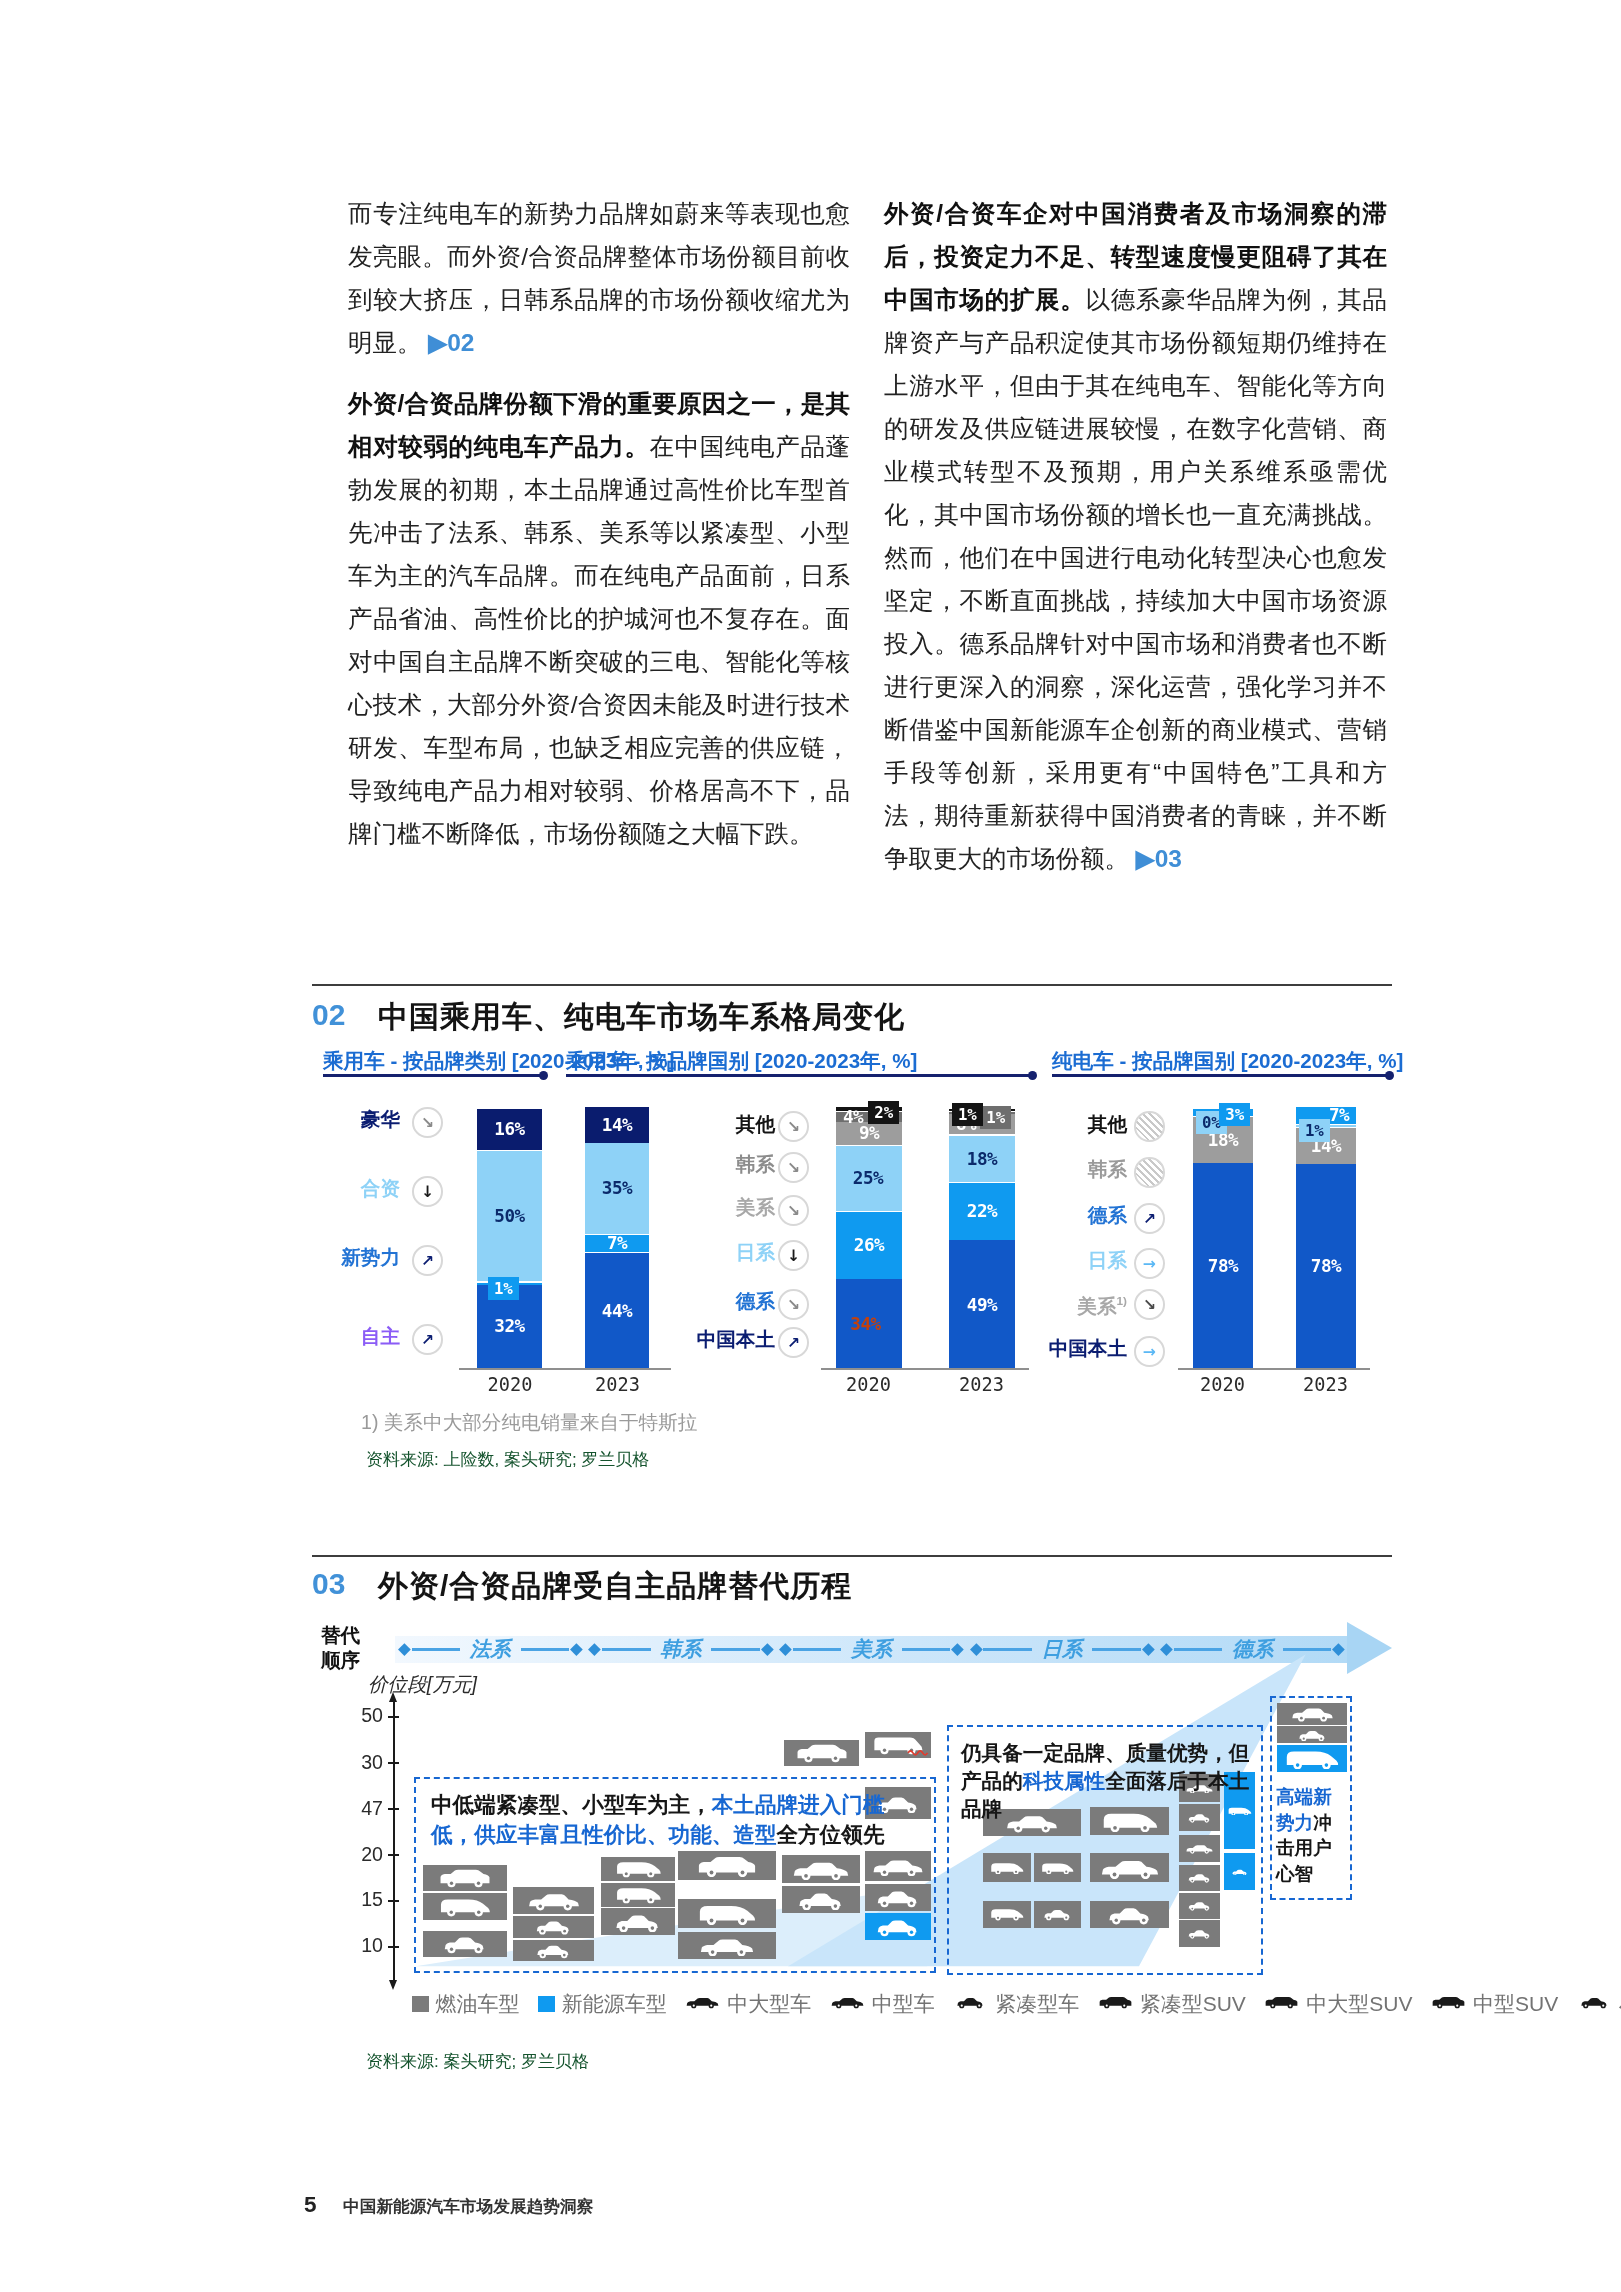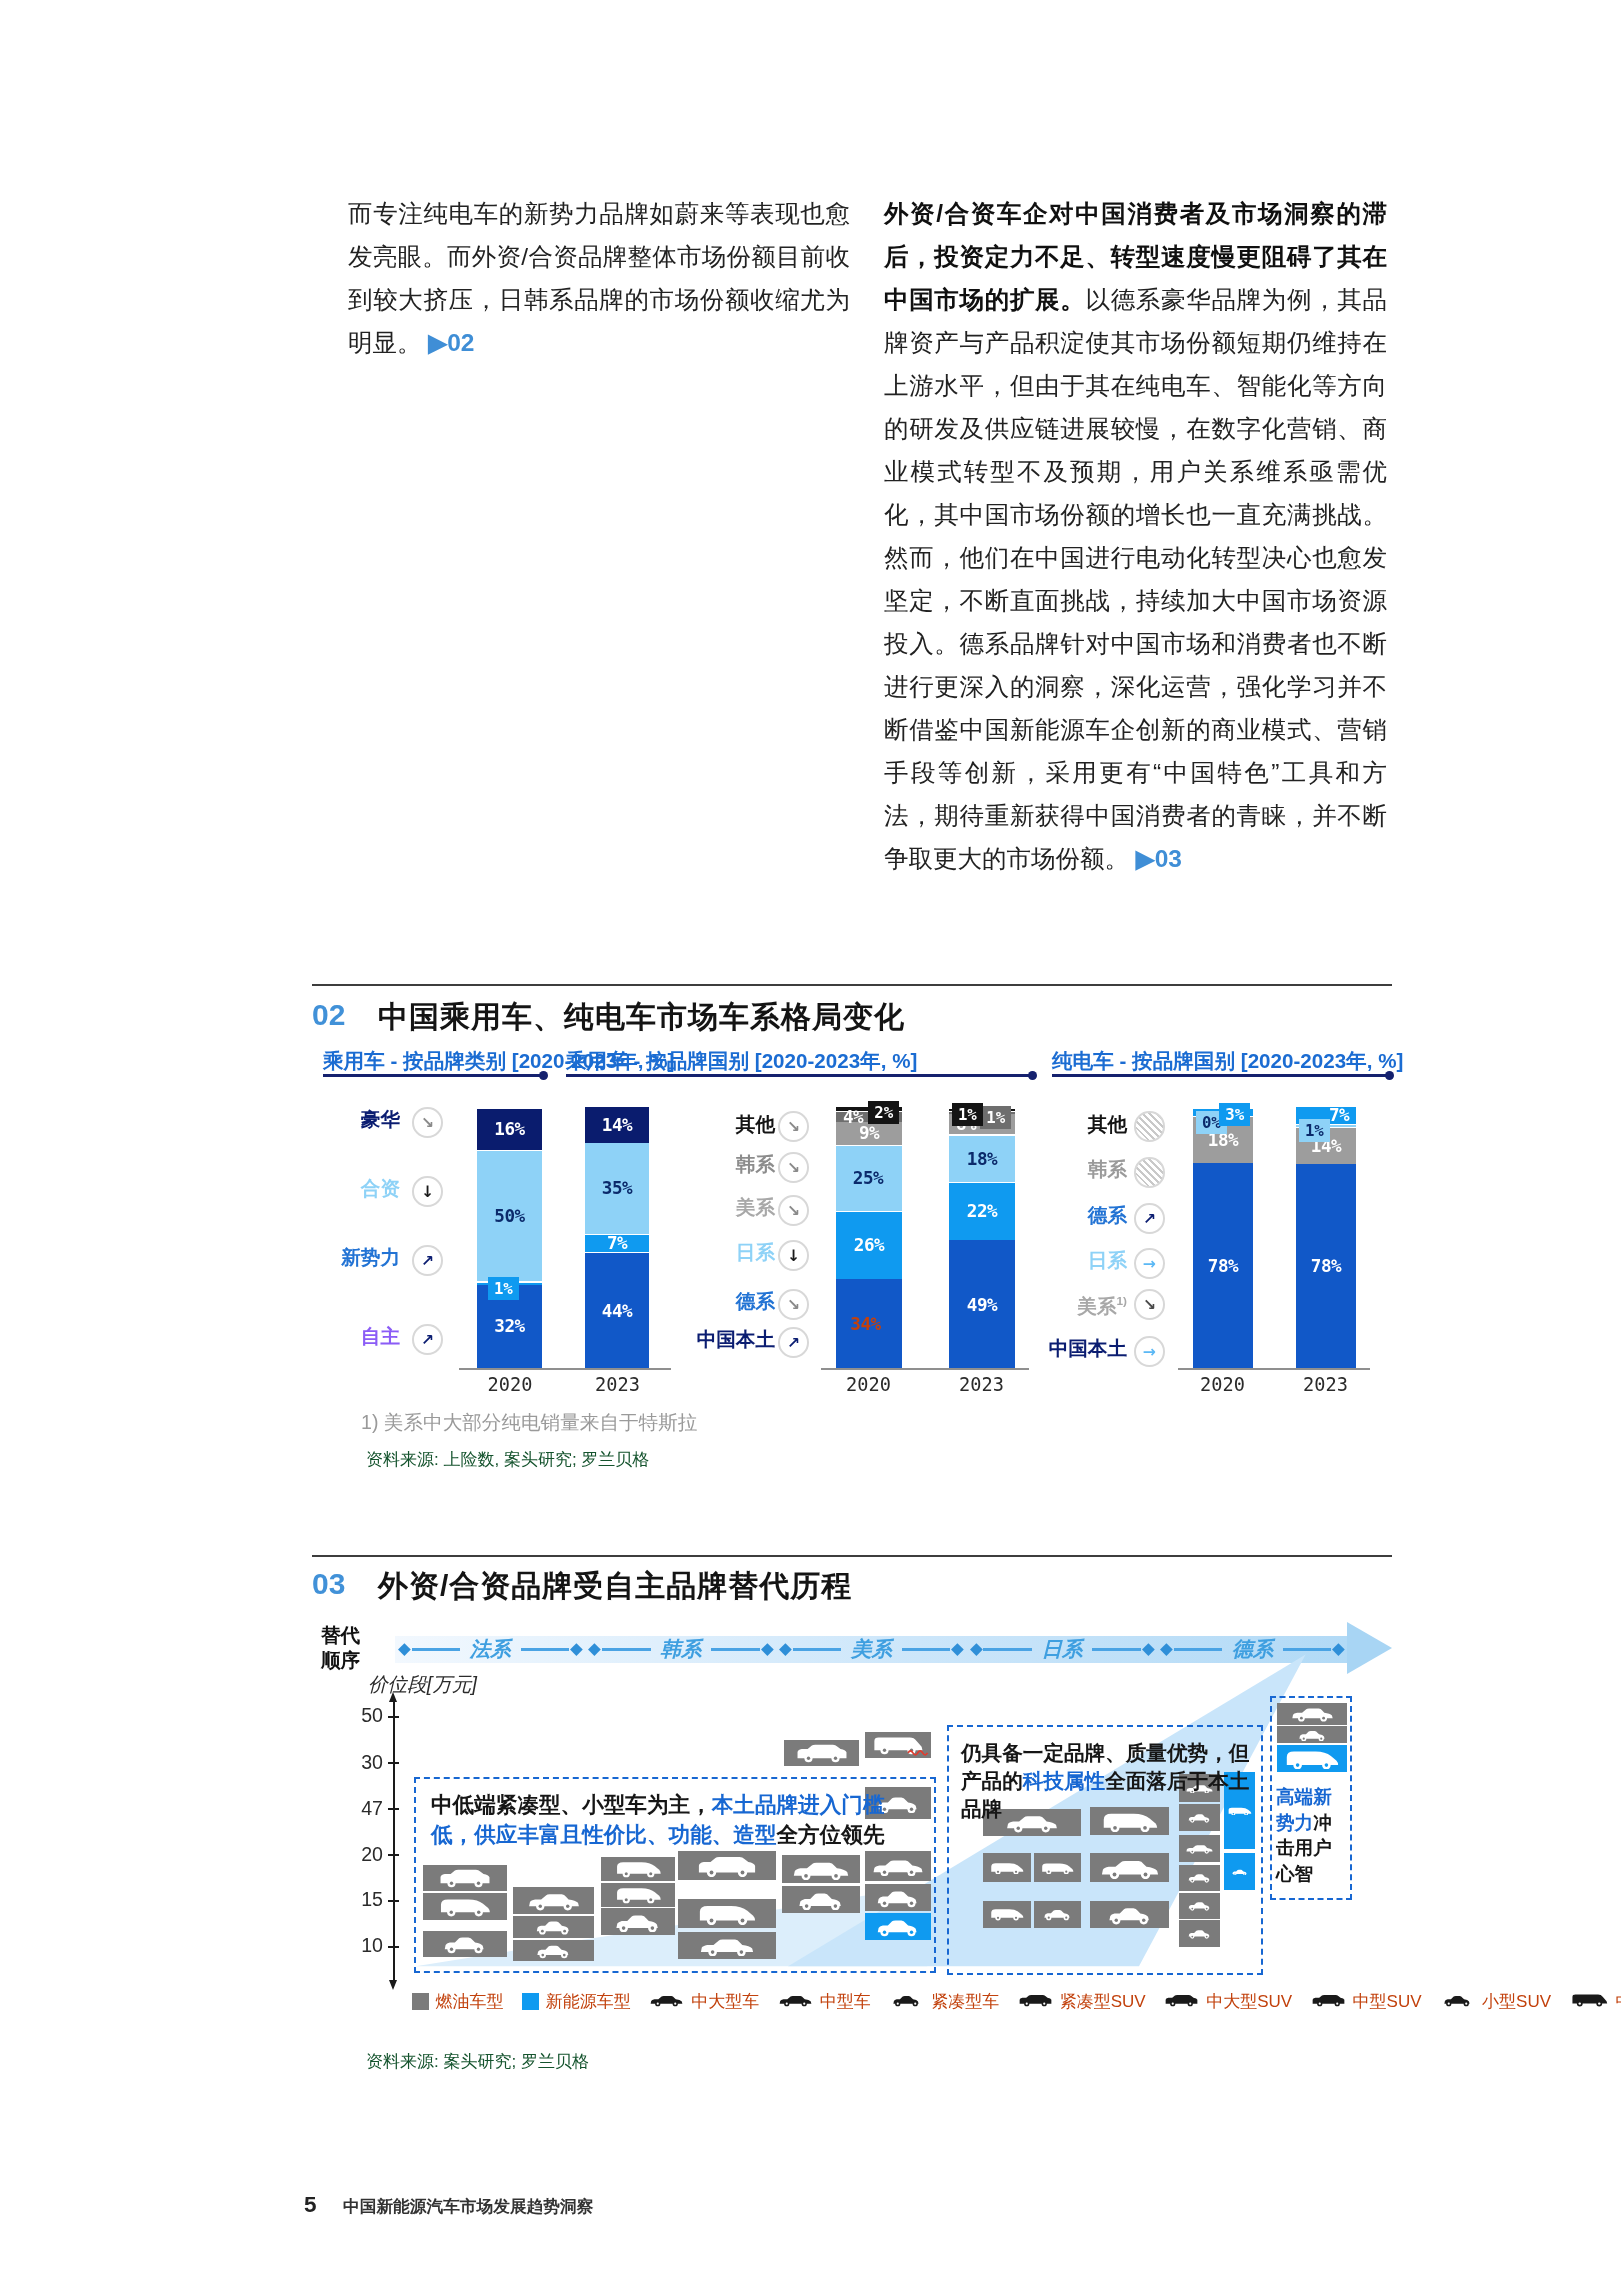--- a/index.html
+++ b/index.html
@@ -61,29 +61,30 @@
   .tick-dash{position:absolute;left:388px;width:10.8px;height:2px;background:#1a1a1a}
   .dbox{position:absolute;border:2.9px dashed #1767d2;box-sizing:border-box;z-index:3;background:transparent}
   .ann{position:absolute;z-index:4;font-weight:700;color:#161616}
   .ann span.blue{color:#1767d2}
   .swooshsvg{position:absolute;left:396px;top:1617px;z-index:1}
   .tile{position:absolute;display:flex;align-items:center;justify-content:center;z-index:3}
   .tile.g{background:#7b7b7b}.tile.b{background:#0f9af0}
   .squig{position:absolute;right:2px;bottom:2px}
   .leg3{position:absolute;left:412px;top:1990px;display:flex;align-items:center;gap:18.6px;z-index:4}
   .leg3-item{display:flex;align-items:center;gap:6.9px}
-  .leg3-label{font-size:17px;color:#c2410c;white-space:nowrap}
+  .leg3-label{font-size:21px;color:#737373;white-space:nowrap}
   .swatch{width:16.7px;height:16.7px}
 </style>
 </head>
 <body>
 
 <div id="page">
   <div id="col-left">
       <div class="para"><span>而专注纯电车的新势力品牌如蔚来等表现也愈发亮眼。而外资/合资品牌整体市场份额目前收到较大挤压，日韩系品牌的市场份额收缩尤为明显。</span><span class="link"> ▶02</span></div>
+      <div class="para"><span class="b">外资/合资品牌份额下滑的重要原因之一，是其相对较弱的纯电车产品力。</span><span>在中国纯电产品蓬勃发展的初期，本土品牌通过高性价比车型首先冲击了法系、韩系、美系等以紧凑型、小型车为主的汽车品牌。而在纯电产品面前，日系产品省油、高性价比的护城河也不复存在。面对中国自主品牌不断突破的三电、智能化等核心技术，大部分外资/合资因未能及时进行技术研发、车型布局，也缺乏相应完善的供应链，导致纯电产品力相对较弱、价格居高不下，品牌门槛不断降低，市场份额随之大幅下跌。</span></div>
     </div>
   <div id="col-right">
       <div class="para"><span class="b">外资/合资车企对中国消费者及市场洞察的滞后，投资定力不足、转型速度慢更阻碍了其在中国市场的扩展。</span><span>以德系豪华品牌为例，其品牌资产与产品积淀使其市场份额短期仍维持在上游水平，但由于其在纯电车、智能化等方向的研发及供应链进展较慢，在数字化营销、商业模式转型不及预期，用户关系维系亟需优化，其中国市场份额的增长也一直充满挑战。然而，他们在中国进行电动化转型决心也愈发坚定，不断直面挑战，持续加大中国市场资源投入。德系品牌针对中国市场和消费者也不断进行更深入的洞察，深化运营，强化学习并不断借鉴中国新能源车企创新的商业模式、营销手段等创新，采用更有“中国特色”工具和方法，期待重新获得中国消费者的青睐，并不断争取更大的市场份额。</span><span class="link"> ▶03</span></div>
     </div>
 
   <div class="rule" id="rule02"></div>
   <div class="secnum" id="num02">02</div>
   <div class="sectitle" id="title02">中国乘用车、纯电车市场车系格局变化</div>
   <div id="charts">
       <div class="chart-header" style="left: 323px;">乘用车 - 按品牌类别 [2020-2023年, %]</div>

